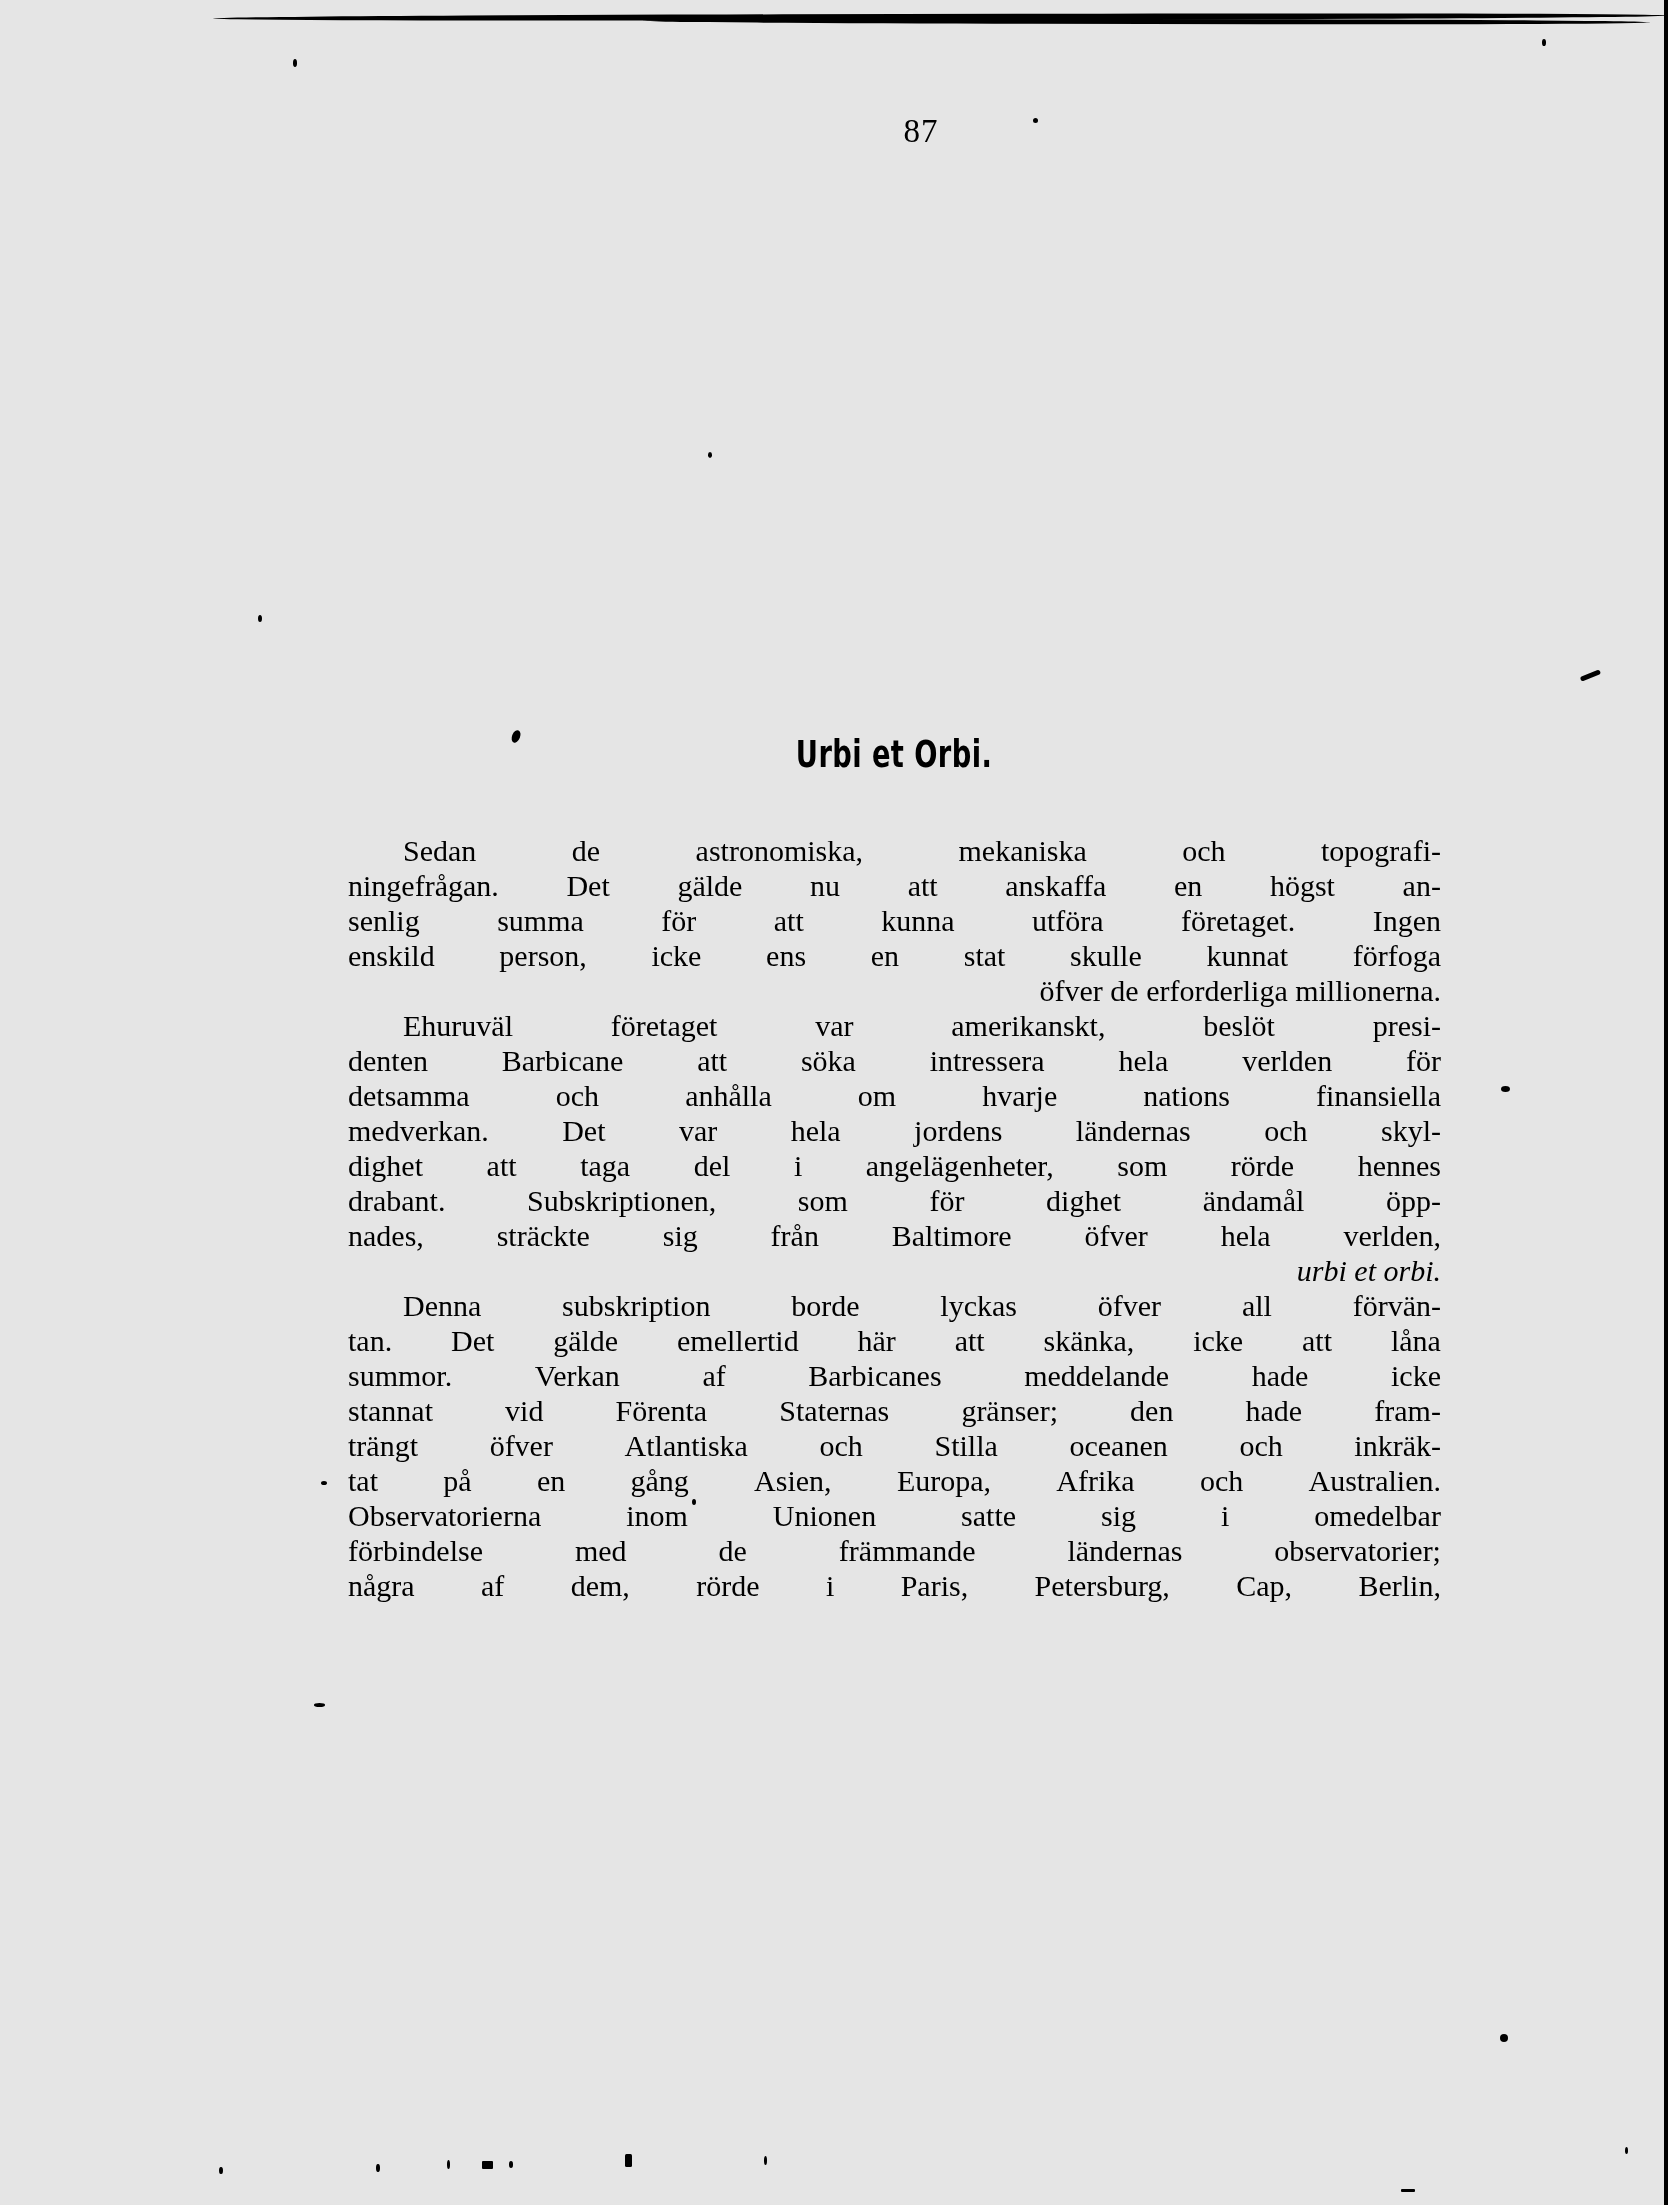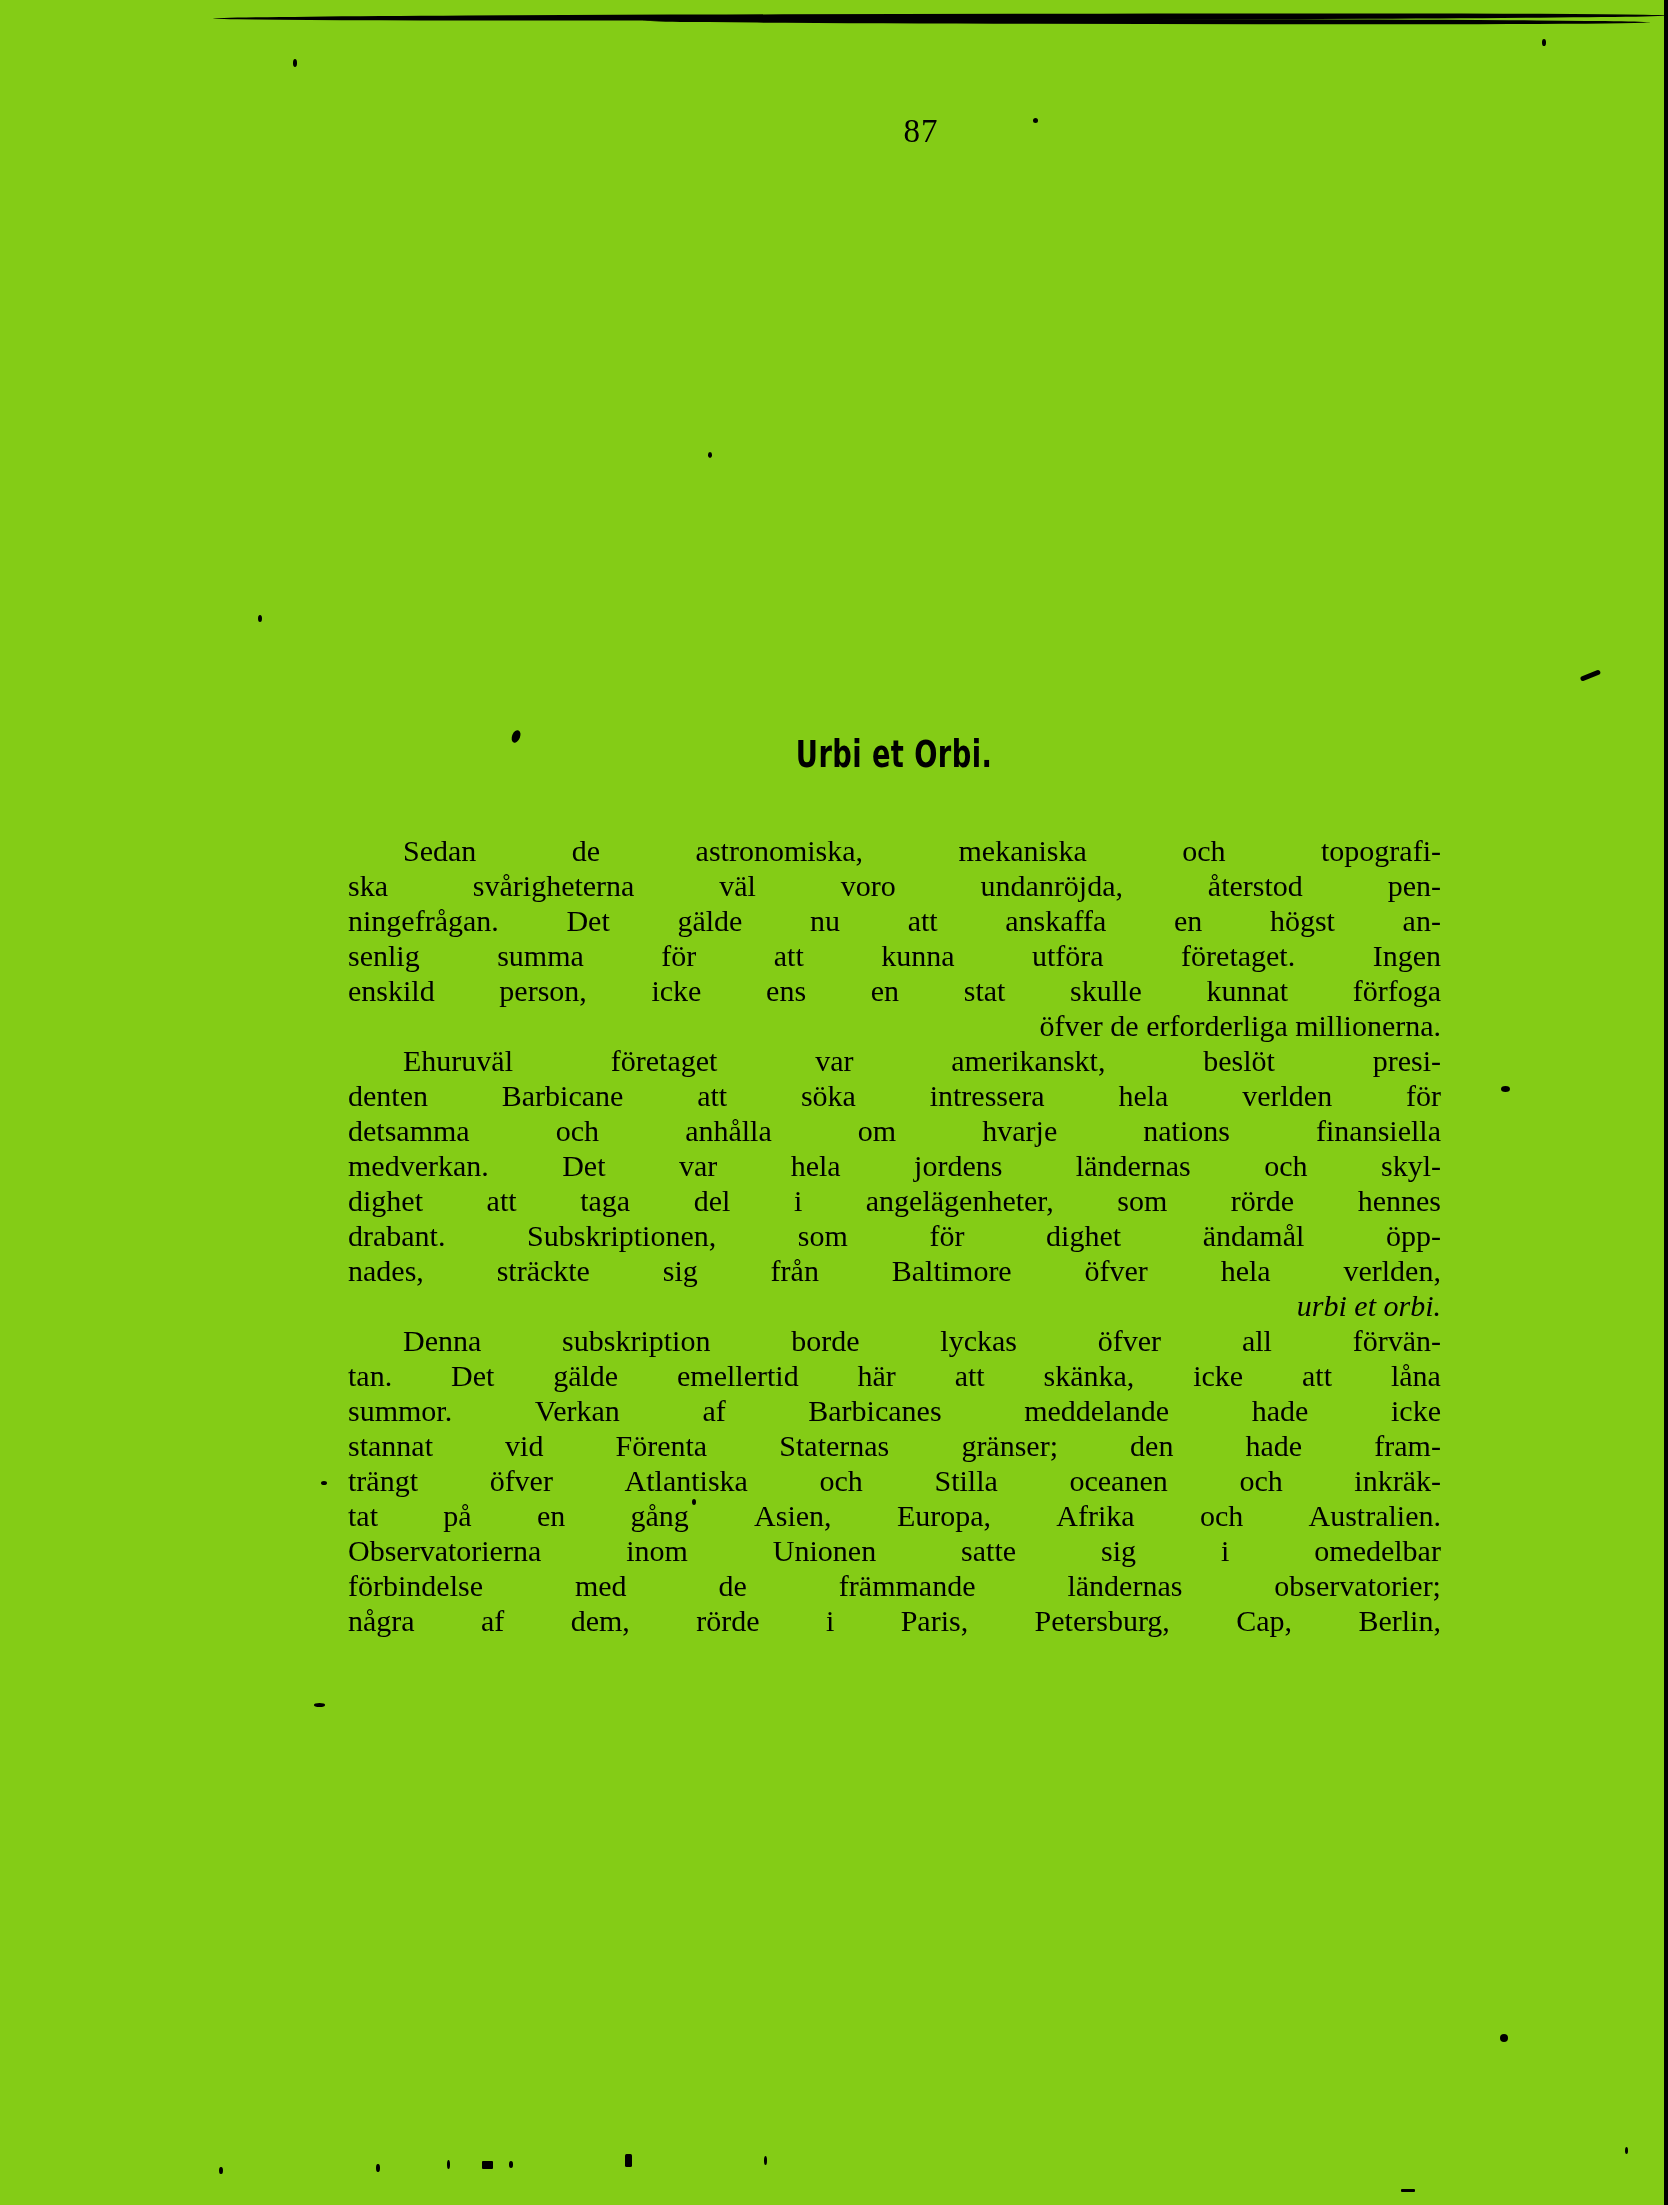--- a/index.html
+++ b/index.html
@@ -6,21 +6,21 @@
   html, body {
     margin: 0;
     padding: 0;
     background: #ffffff;
   }
 
   .page {
     position: relative;
     width: 1669px;
     height: 2205px;
-    background: #84cc16;
+    background: #e5e5e5;
     overflow: hidden;
     font-family: "Liberation Serif", "DejaVu Serif", serif;
     color: #000000;
   }
 
   
 
   .scan-edge-right {
     position: absolute;
     top: 0;
@@ -183,29 +183,20 @@
       <div class="para">
         <div class="tline just indent">
           <span>Sedan</span>
           <span>de</span>
           <span>astronomiska,</span>
           <span>mekaniska</span>
           <span>och</span>
           <span>topografi-</span>
         </div>
         <div class="tline just">
-          <span>ska</span>
-          <span>svårigheterna</span>
-          <span>väl</span>
-          <span>voro</span>
-          <span>undanröjda,</span>
-          <span>återstod</span>
-          <span>pen-</span>
-        </div>
-        <div class="tline just">
           <span>ningefrågan.</span>
           <span>Det</span>
           <span>gälde</span>
           <span>nu</span>
           <span>att</span>
           <span>anskaffa</span>
           <span>en</span>
           <span>högst</span>
           <span>an-</span>
         </div>

